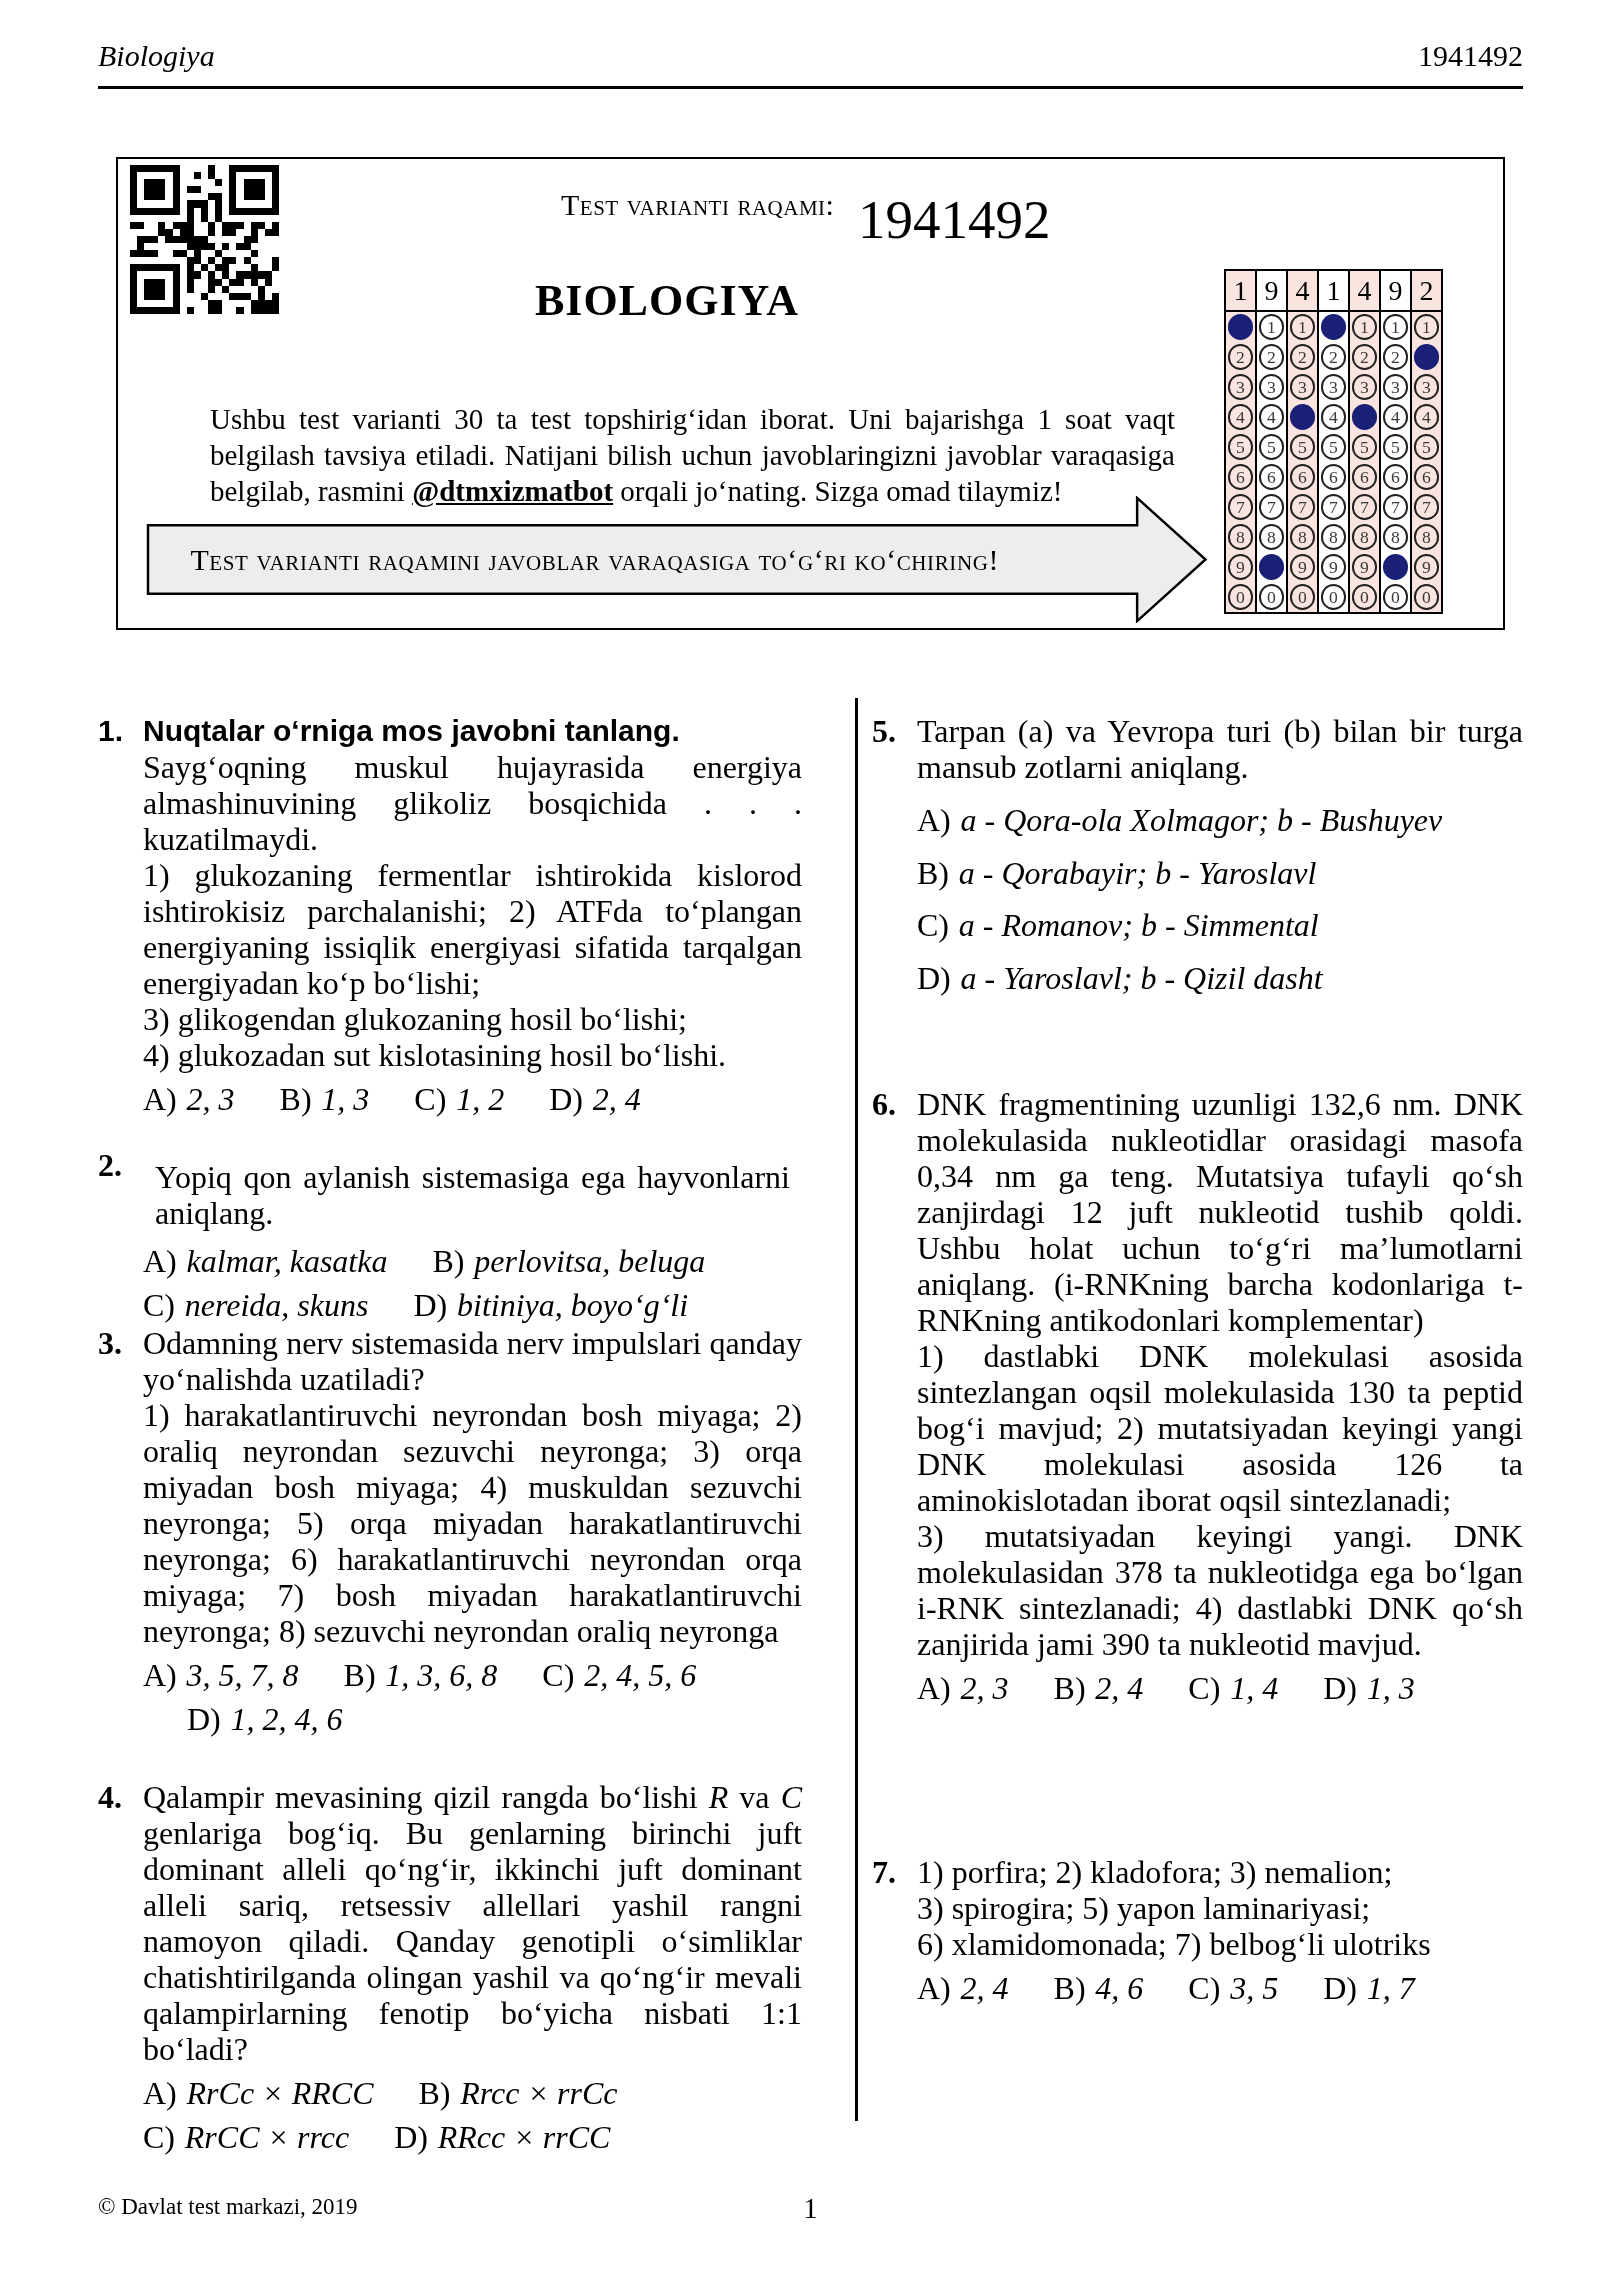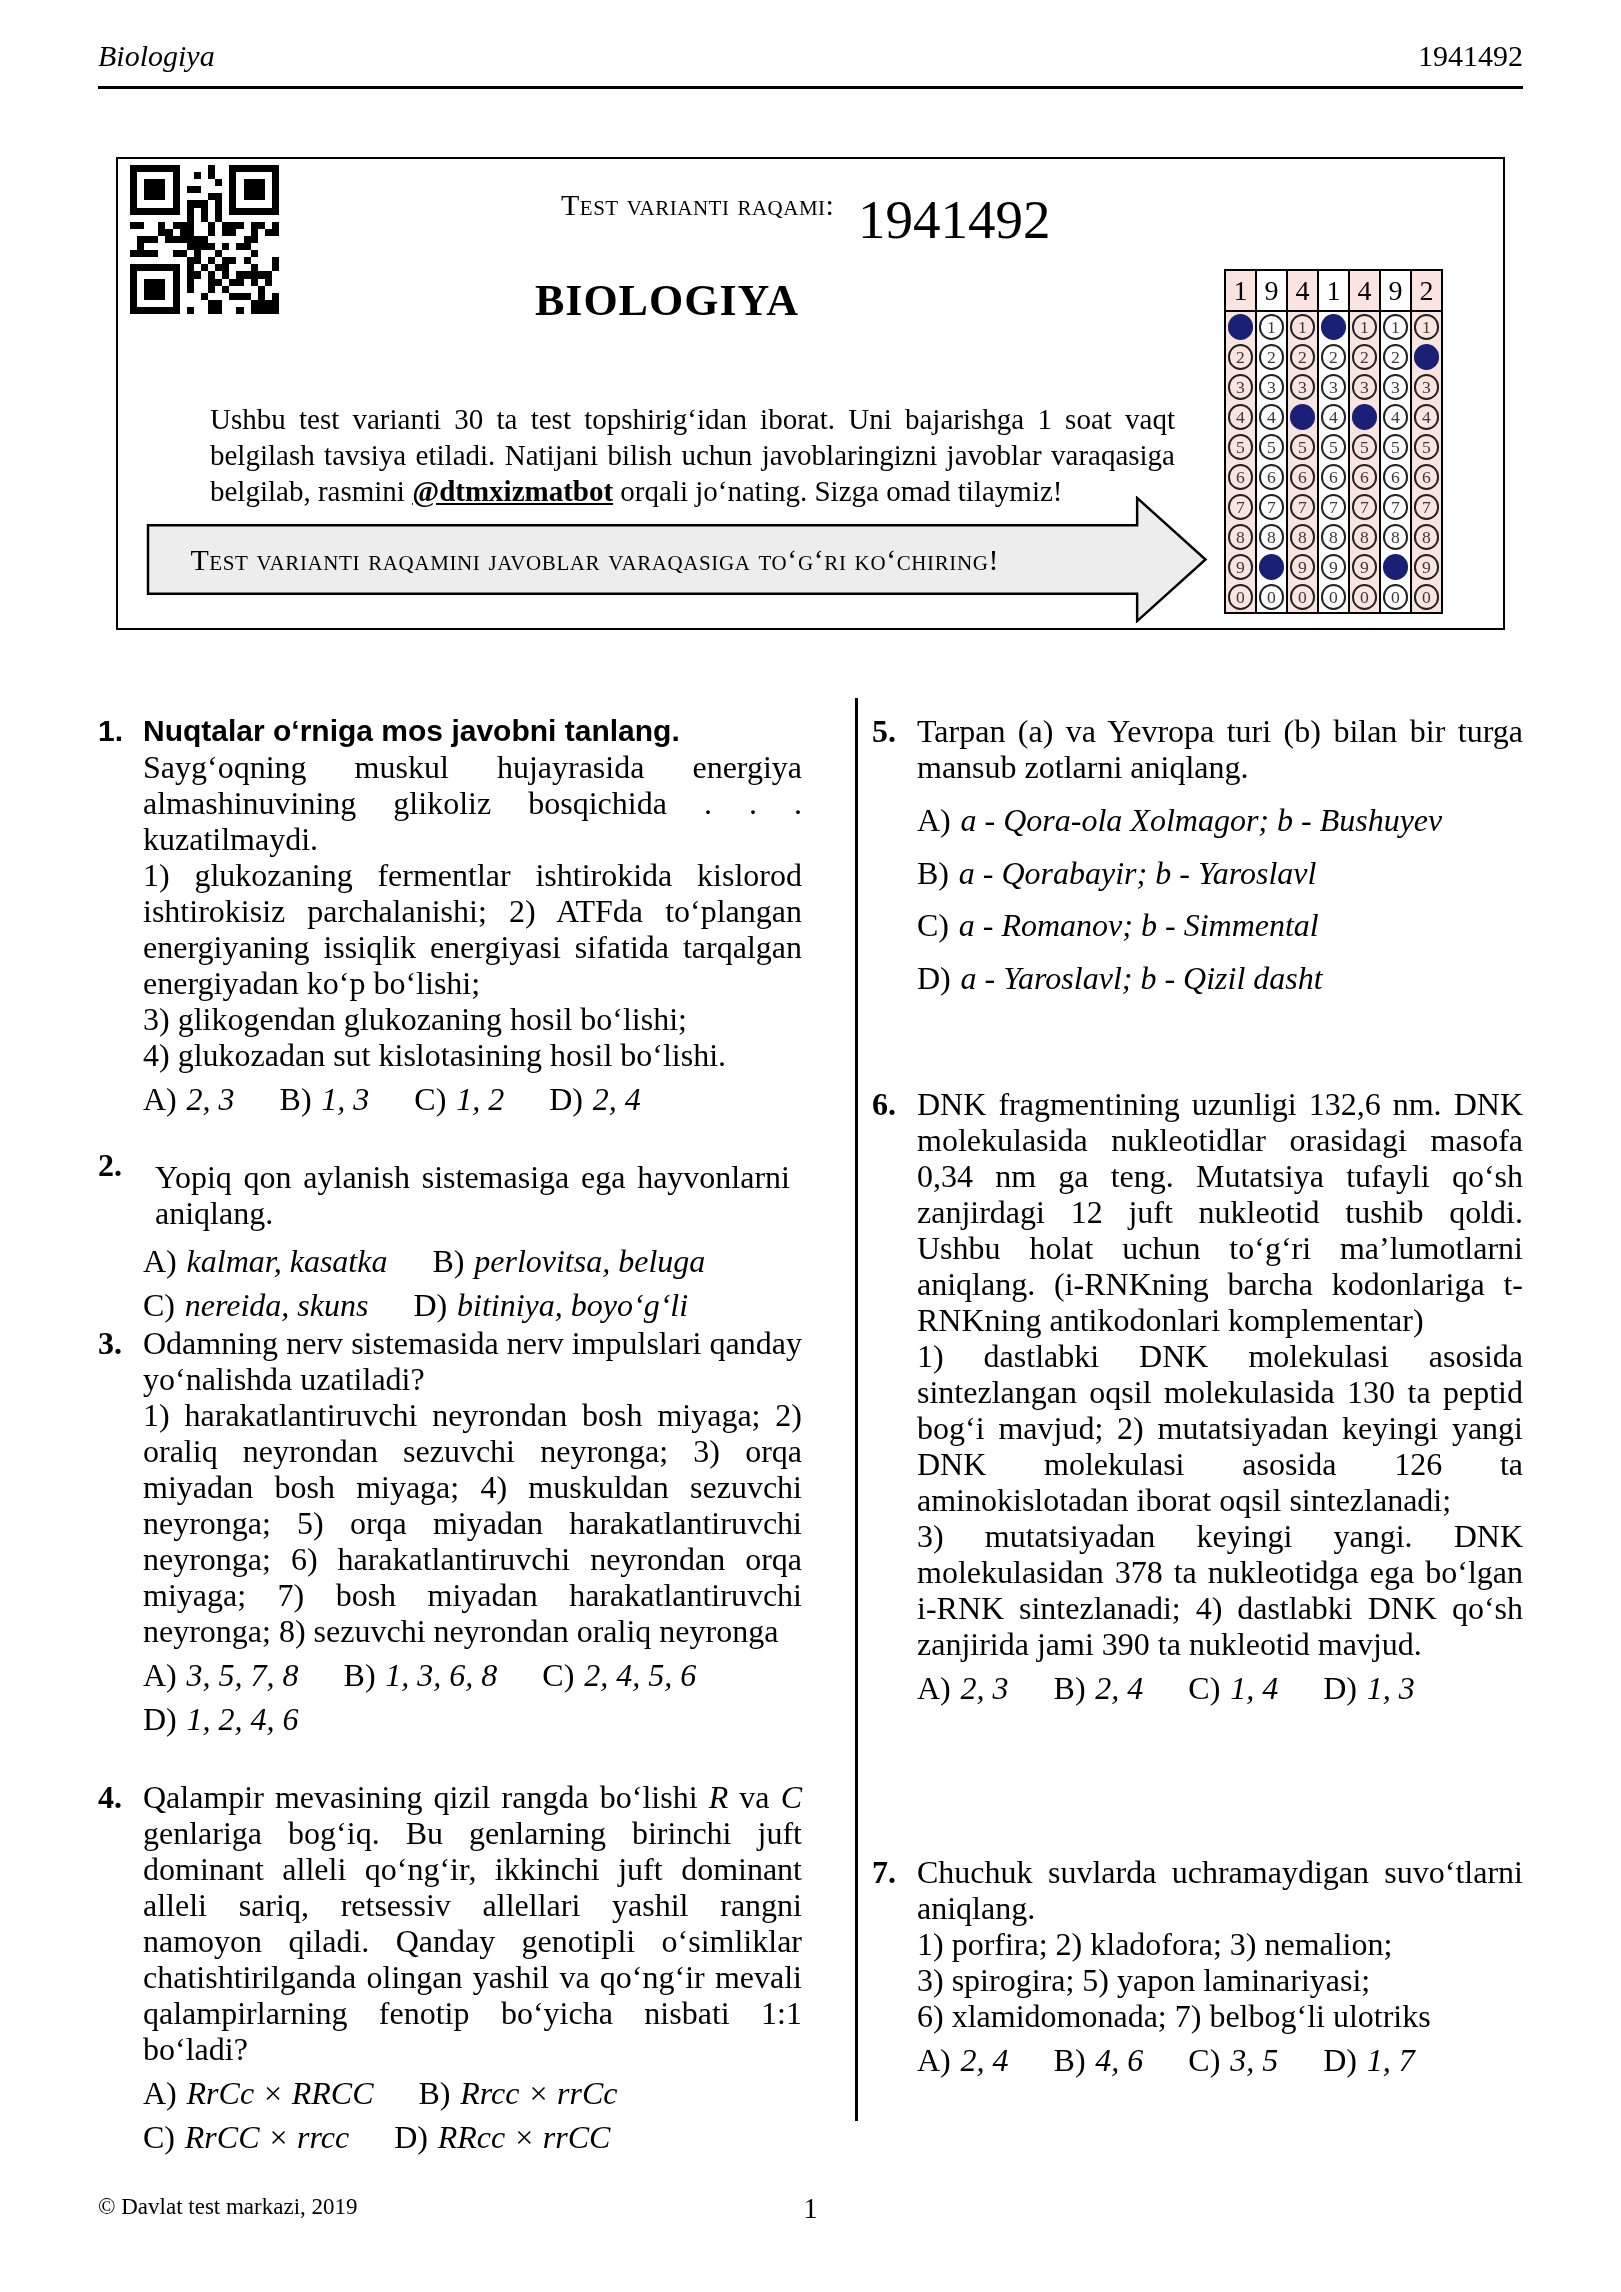--- a/index.html
+++ b/index.html
@@ -569,21 +569,21 @@
             <p class="opts" style="margin-bottom: 0px; margin-top: 7.8px;"><span class="opt"><span class="opt-label">A)</span><i class="opt-value">kalmar, kasatka</i></span><span class="opt"><span class="opt-label">B)</span><i class="opt-value">perlovitsa, beluga</i></span></p>
             <p class="opts" style="margin-bottom: 0px; margin-top: 7.8px;"><span class="opt"><span class="opt-label">C)</span><i class="opt-value">nereida, skuns</i></span><span class="opt"><span class="opt-label">D)</span><i class="opt-value">bitiniya, boyo‘g‘li</i></span></p>
           </div>
         </div>
         <div class="q" style="top: 639px; left: 0px; right: 0px;">
           <div class="qnum">3.</div>
           <div class="qbody">
             <p class="qpara" style="margin: 0px;">Odamning nerv sistemasida nerv impulslari qanday yo‘nalishda uzatiladi?</p>
             <p class="qpara" style="margin: 0px;">1) harakatlantiruvchi neyrondan bosh miyaga; 2) oraliq neyrondan sezuvchi neyronga; 3) orqa miyadan bosh miyaga; 4) muskuldan sezuvchi neyronga; 5) orqa miyadan harakatlantiruvchi neyronga; 6) harakatlantiruvchi neyrondan orqa miyaga; 7) bosh miyadan harakatlantiruvchi neyronga; 8) sezuvchi neyrondan oraliq neyronga</p>
             <p class="opts" style="margin-bottom: 0px; margin-top: 7.8px;"><span class="opt"><span class="opt-label">A)</span><i class="opt-value">3, 5, 7, 8</i></span><span class="opt"><span class="opt-label">B)</span><i class="opt-value">1, 3, 6, 8</i></span><span class="opt"><span class="opt-label">C)</span><i class="opt-value">2, 4, 5, 6</i></span></p>
-            <p class="opts" style="margin-bottom: 0px; margin-top: 7.8px;"><span class="opt"><span class="opt-label">D)</span><i class="opt-value">1, 2, 4, 6</i></span></p>
+            <p class="opts" style="margin-bottom: 0px; margin-top: 7.8px; margin-left: 44px;"><span class="opt"><span class="opt-label">D)</span><i class="opt-value">1, 2, 4, 6</i></span></p>
           </div>
         </div>
         <div class="q" style="top: 1093px; left: 0px; right: 0px;">
           <div class="qnum">4.</div>
           <div class="qbody">
             <p class="qpara" style="margin: 0px;"><span>Qalampir mevasining qizil rangda bo‘lishi </span><i>R</i><span> va </span><i>C</i><span> genlariga bog‘iq. Bu genlarning birinchi juft dominant alleli qo‘ng‘ir, ikkinchi juft dominant alleli sariq, retsessiv allellari yashil rangni namoyon qiladi. Qanday genotipli o‘simliklar chatishtirilganda olingan yashil va qo‘ng‘ir mevali qalampirlarning fenotip bo‘yicha nisbati 1:1 bo‘ladi?</span></p>
             <p class="opts" style="margin-bottom: 8px; margin-top: 7.8px;"><span class="opt"><span class="opt-label">A)</span><i class="opt-value">RrCc × RRCC</i></span><span class="opt"><span class="opt-label">B)</span><i class="opt-value">Rrcc × rrCc</i></span></p>
             <p class="opts" style="margin-bottom: 0px; margin-top: 7.8px;"><span class="opt"><span class="opt-label">C)</span><i class="opt-value">RrCC × rrcc</i></span><span class="opt"><span class="opt-label">D)</span><i class="opt-value">RRcc × rrCC</i></span></p>
           </div>
         </div>
@@ -604,21 +604,20 @@
           <div class="qbody">
             <p class="qpara" style="margin: 0px;">DNK fragmentining uzunligi 132,6 nm. DNK molekulasida nukleotidlar orasidagi masofa 0,34 nm ga teng. Mutatsiya tufayli qo‘sh zanjirdagi 12 juft nukleotid tushib qoldi. Ushbu holat uchun to‘g‘ri ma’lumotlarni aniqlang. (i-RNKning barcha kodonlariga t-RNKning antikodonlari komplementar)</p>
             <p class="qpara" style="margin: 0px;">1) dastlabki DNK molekulasi asosida sintezlangan oqsil molekulasida 130 ta peptid bog‘i mavjud; 2) mutatsiyadan keyingi yangi DNK molekulasi asosida 126 ta aminokislotadan iborat oqsil sintezlanadi;</p>
             <p class="qpara" style="margin: 0px;">3) mutatsiyadan keyingi yangi. DNK molekulasidan 378 ta nukleotidga ega bo‘lgan i-RNK sintezlanadi; 4) dastlabki DNK qo‘sh zanjirida jami 390 ta nukleotid mavjud.</p>
             <p class="opts" style="margin-bottom: 0px; margin-top: 7.8px;"><span class="opt"><span class="opt-label">A)</span><i class="opt-value">2, 3</i></span><span class="opt"><span class="opt-label">B)</span><i class="opt-value">2, 4</i></span><span class="opt"><span class="opt-label">C)</span><i class="opt-value">1, 4</i></span><span class="opt"><span class="opt-label">D)</span><i class="opt-value">1, 3</i></span></p>
           </div>
         </div>
         <div class="q" style="top: 1168px; left: 0px; right: 0px;">
           <div class="qnum">7.</div>
           <div class="qbody">
-            <p class="qpara" style="margin: 0px;">Chuchuk suvlarda uchramaydigan suvo‘tlarni aniqlang.</p>
             <p class="qpara" style="margin: 0px;">1) porfira; 2) kladofora; 3) nemalion;</p>
             <p class="qpara" style="margin: 0px;">3) spirogira; 5) yapon laminariyasi;</p>
             <p class="qpara" style="margin: 0px;">6) xlamidomonada; 7) belbog‘li ulotriks</p>
             <p class="opts" style="margin-bottom: 0px; margin-top: 7.8px;"><span class="opt"><span class="opt-label">A)</span><i class="opt-value">2, 4</i></span><span class="opt"><span class="opt-label">B)</span><i class="opt-value">4, 6</i></span><span class="opt"><span class="opt-label">C)</span><i class="opt-value">3, 5</i></span><span class="opt"><span class="opt-label">D)</span><i class="opt-value">1, 7</i></span></p>
           </div>
         </div>
       </div>
   </div>
 
   <div class="footer-copy">© Davlat test markazi, 2019</div>

